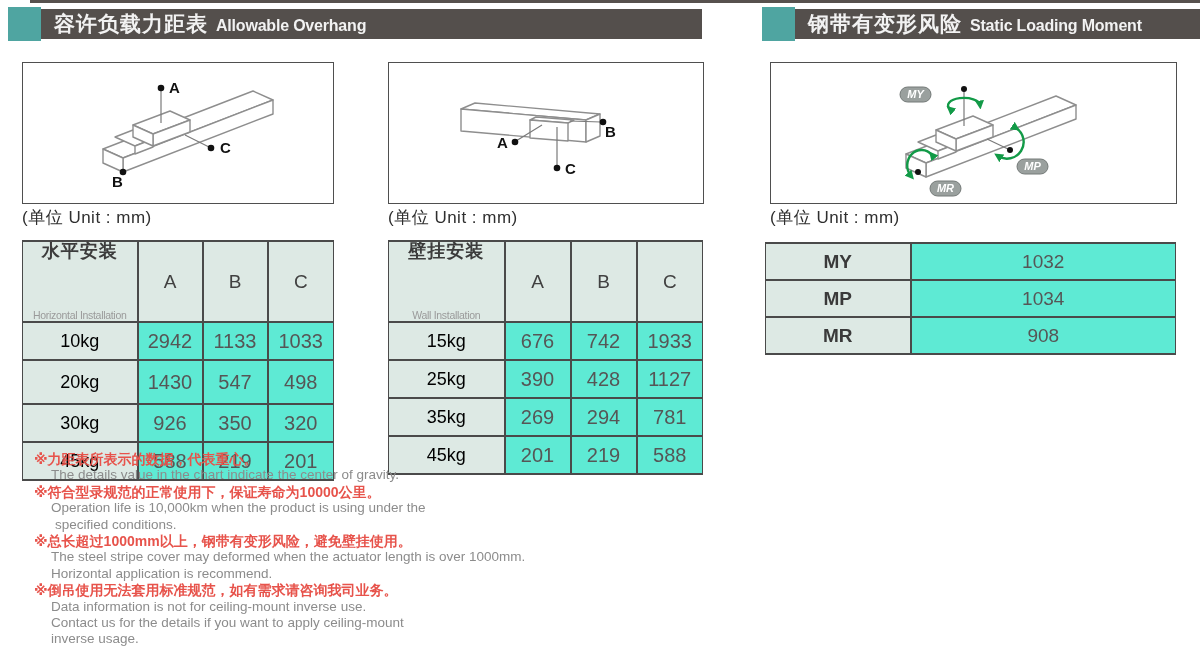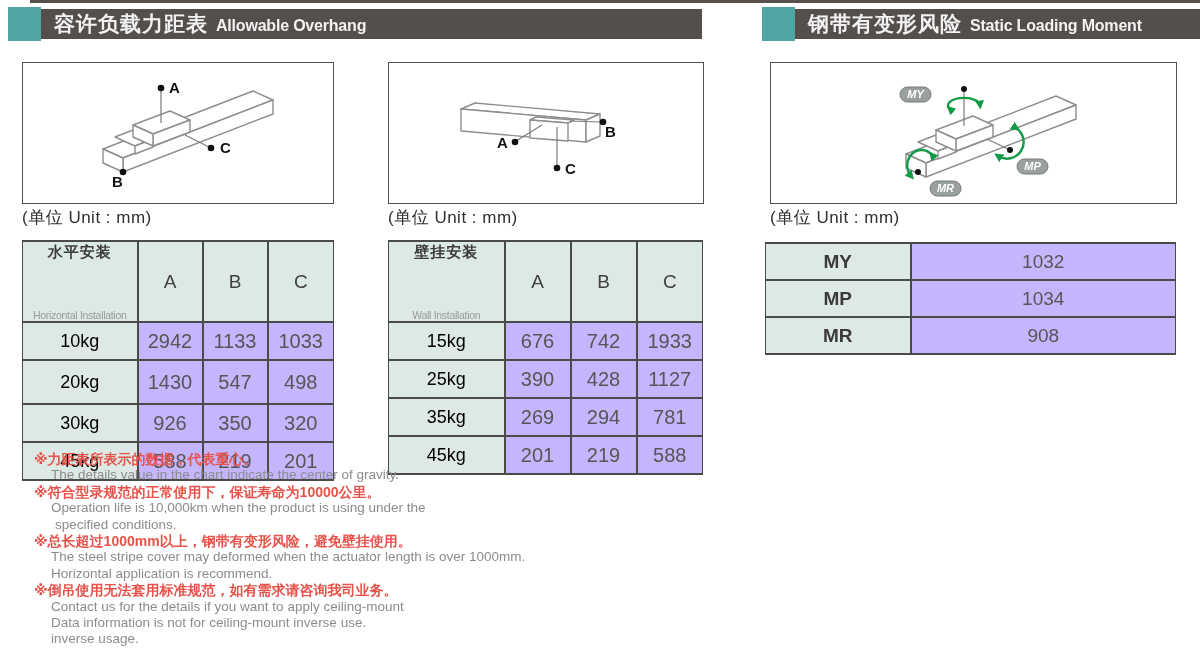--- a/index.html
+++ b/index.html
@@ -23,22 +23,22 @@
   .unit{font-size:17px;color:#2f2f2f;font-weight:500;text-align:left;letter-spacing:0.5px;}
 
   
   table.tbl{position:absolute;border-collapse:collapse;table-layout:fixed;}
   table.tbl td{border-top:2px solid #4a4a4a;border-bottom:2px solid #4a4a4a;
                border-left:2px solid #4a4a4a;border-right:2px solid #4a4a4a;
                text-align:center;vertical-align:middle;padding:0;}
   table.tbl tr td:first-child{border-left:1.5px solid #4a4a4a;}
   table.tbl tr td:last-child{border-right:1.5px solid #4a4a4a;}
   td.green{background:#dde9e4;}
-  td.white{background:#c4b5fd;margin-left:40px;}
-  .t-zh{font-size:15px;font-weight:bold;color:#3c3c3c;letter-spacing:1px;line-height:19px;}
+  td.white{background:#5eead4;margin-left:40px;}
+  .t-zh{font-size:18px;font-weight:bold;color:#3c3c3c;letter-spacing:1px;line-height:19px;}
   .t-en{font-size:10.5px;color:#9a9a9a;letter-spacing:-0.3px;line-height:12px;margin-top:48px;}
   .load{font-size:18px;font-weight:500;color:#000000;}
   .colh{font-size:19px;color:#414141;}
   .val{font-size:20px;color:#565656;}
   .mlab{font-size:19px;font-weight:600;color:#3a3a3a;}
   .mval{font-size:19px;color:#565656;}
 
   
   .notes{left:34px;top:451px;width:680px;}
   .note-zh{font-size:14px;font-weight:600;color:#e7534b;line-height:16.4px;white-space:nowrap;}
@@ -260,16 +260,16 @@
 <div class="abs notes">
   <div class="note-zh">※力距表所表示的数据，代表重心。</div>
   <div class="note-en">The details value in the chart indicate the center of gravity.</div>
   <div class="note-zh">※符合型录规范的正常使用下，保证寿命为10000公里。</div>
   <div class="note-en">Operation life is 10,000km when the product is using under the</div>
   <div class="note-en ind2">specified conditions.</div>
   <div class="note-zh">※总长超过1000mm以上，钢带有变形风险，避免壁挂使用。</div>
   <div class="note-en">The steel stripe cover may deformed when the actuator length is over 1000mm.</div>
   <div class="note-en">Horizontal application is recommend.</div>
   <div class="note-zh">※倒吊使用无法套用标准规范，如有需求请咨询我司业务。</div>
+  <div class="note-en">Data information is not for ceiling-mount inverse use.</div>
   <div class="note-en">Contact us for the details if you want to apply ceiling-mount</div>
-  <div class="note-en">Data information is not for ceiling-mount inverse use.</div>
   <div class="note-en">inverse usage.</div>
 </div>
 
 </body></html>

